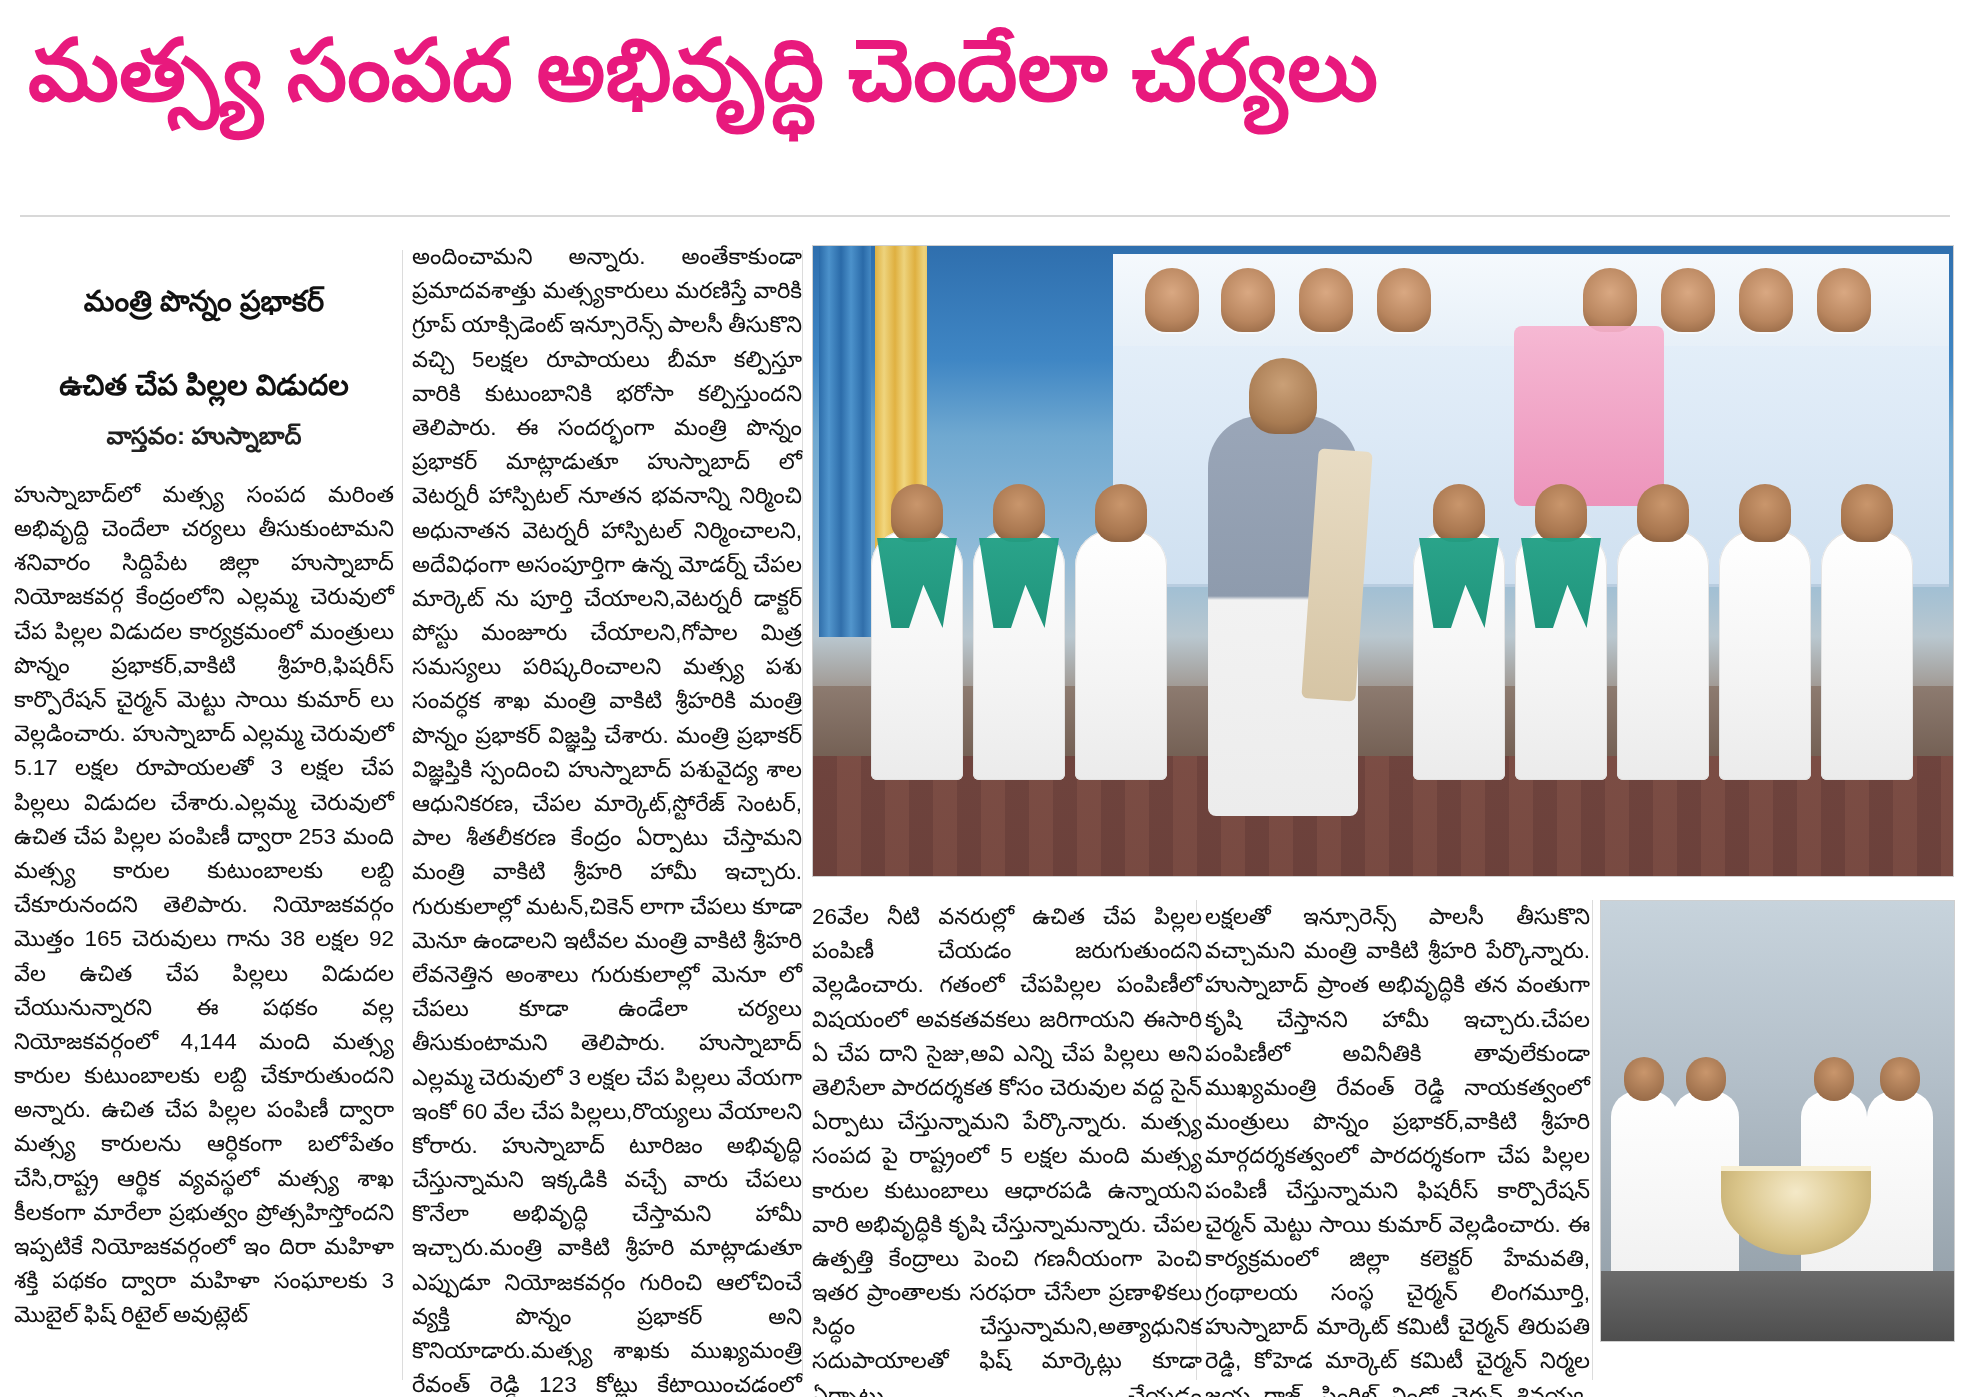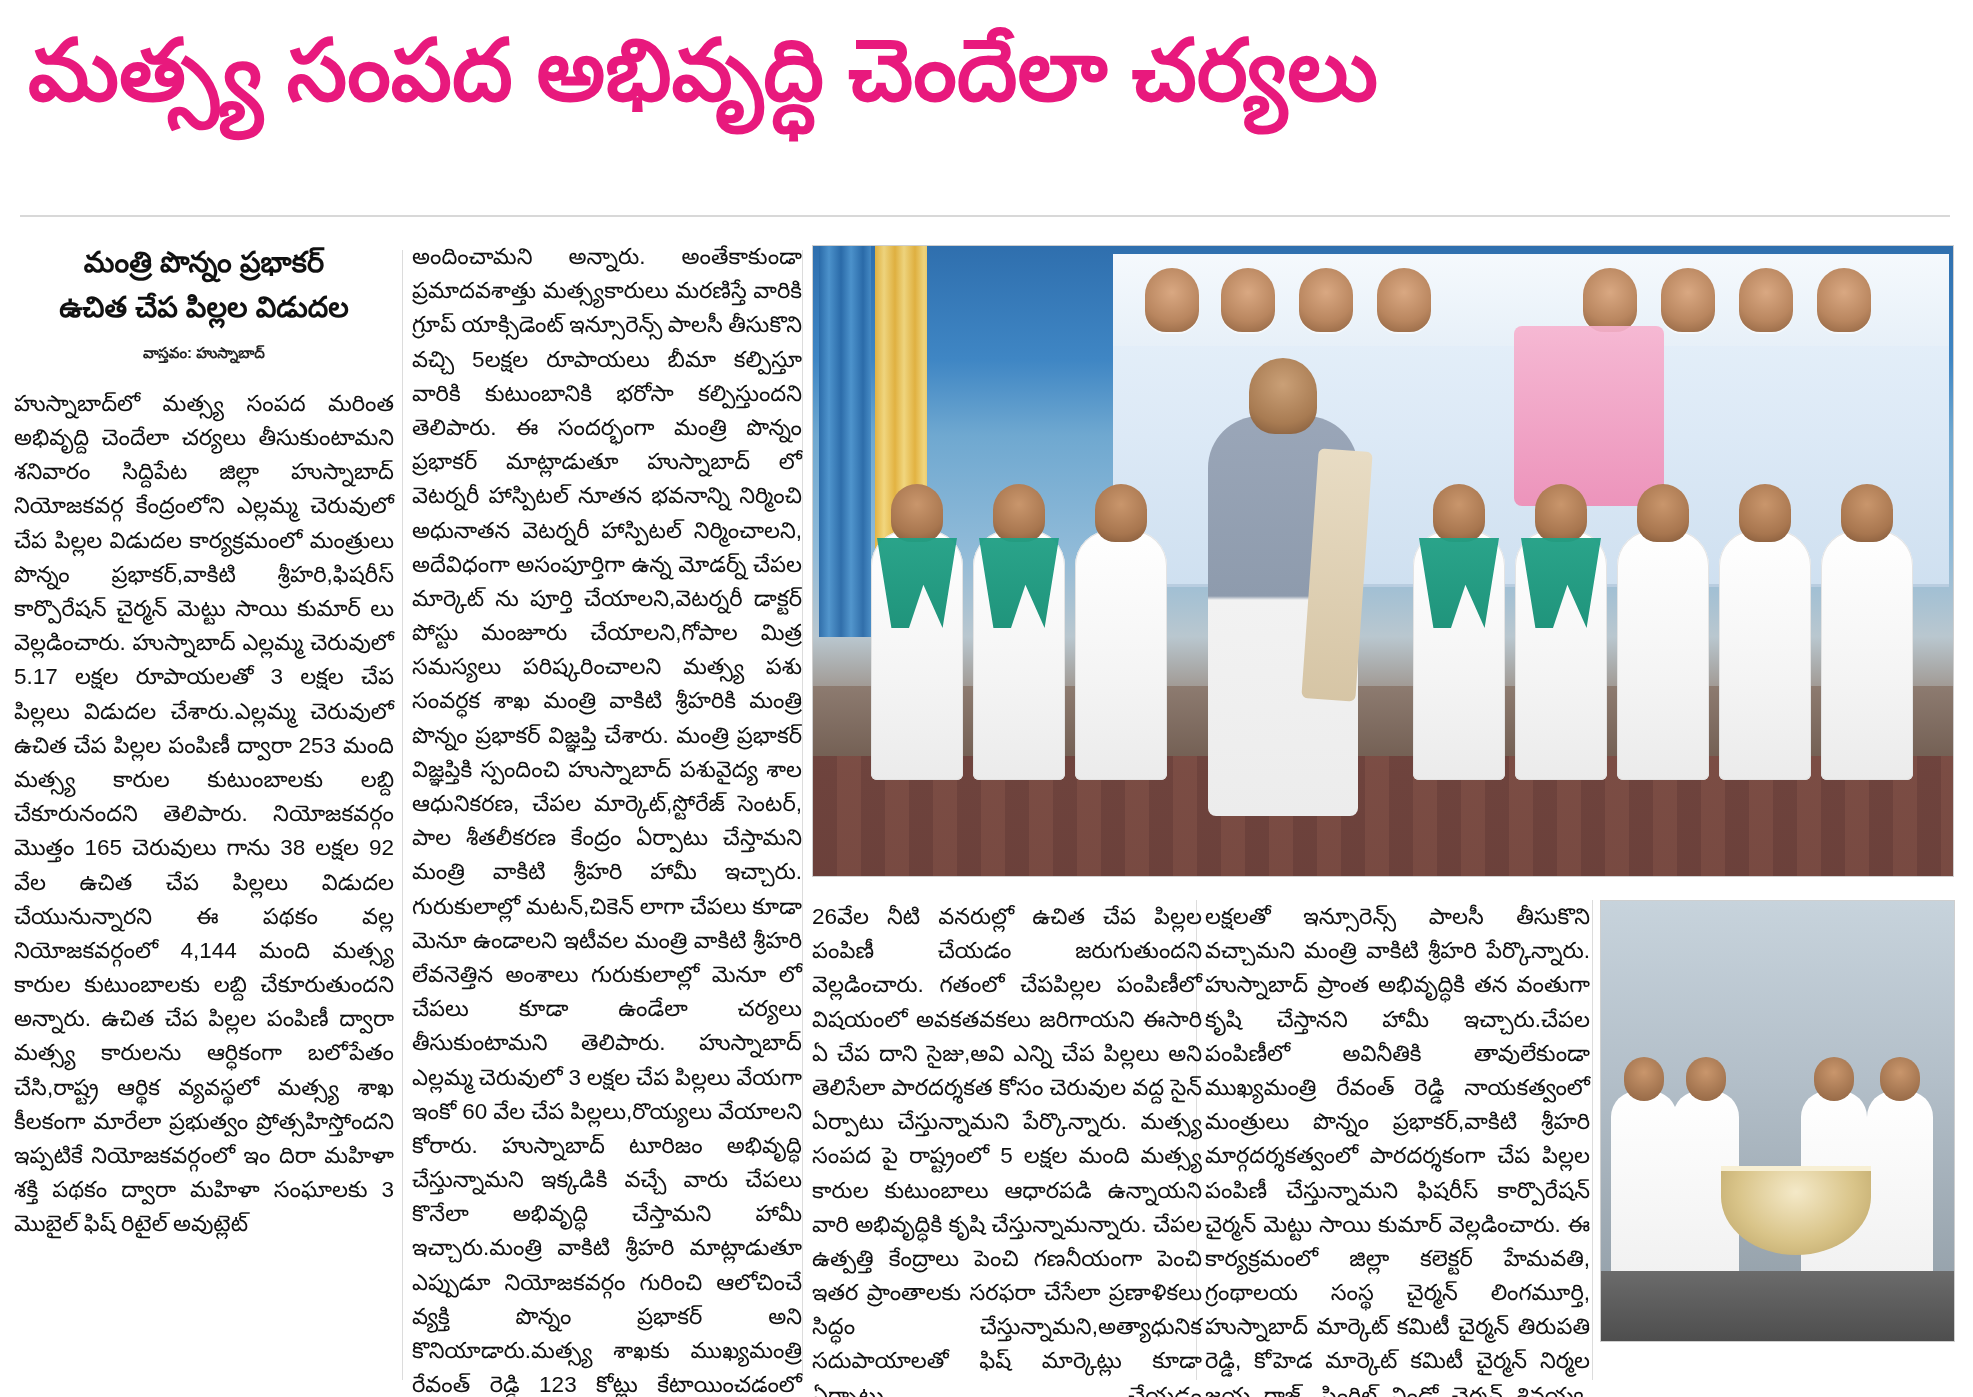--- a/index.html
+++ b/index.html
@@ -67,24 +67,24 @@
 
   
   .deck {
     font-size: 29px;
     line-height: 1.55;
     font-weight: bold;
     color: #111;
     text-align: center;
     margin: 0 0 10px 0;
   }
-  .deck div { white-space: nowrap; }
+  .deck div { white-space: nowrap; margin-top: 39px; }
 
   .byline {
-    font-size: 15px;
+    font-size: 24px;
     font-weight: bold;
     color: #222;
     text-align: center;
     margin: 14px 0 22px 0;
   }
 
   
   .body-text {
     font-size: 22.5px;
     line-height: 1.52;

